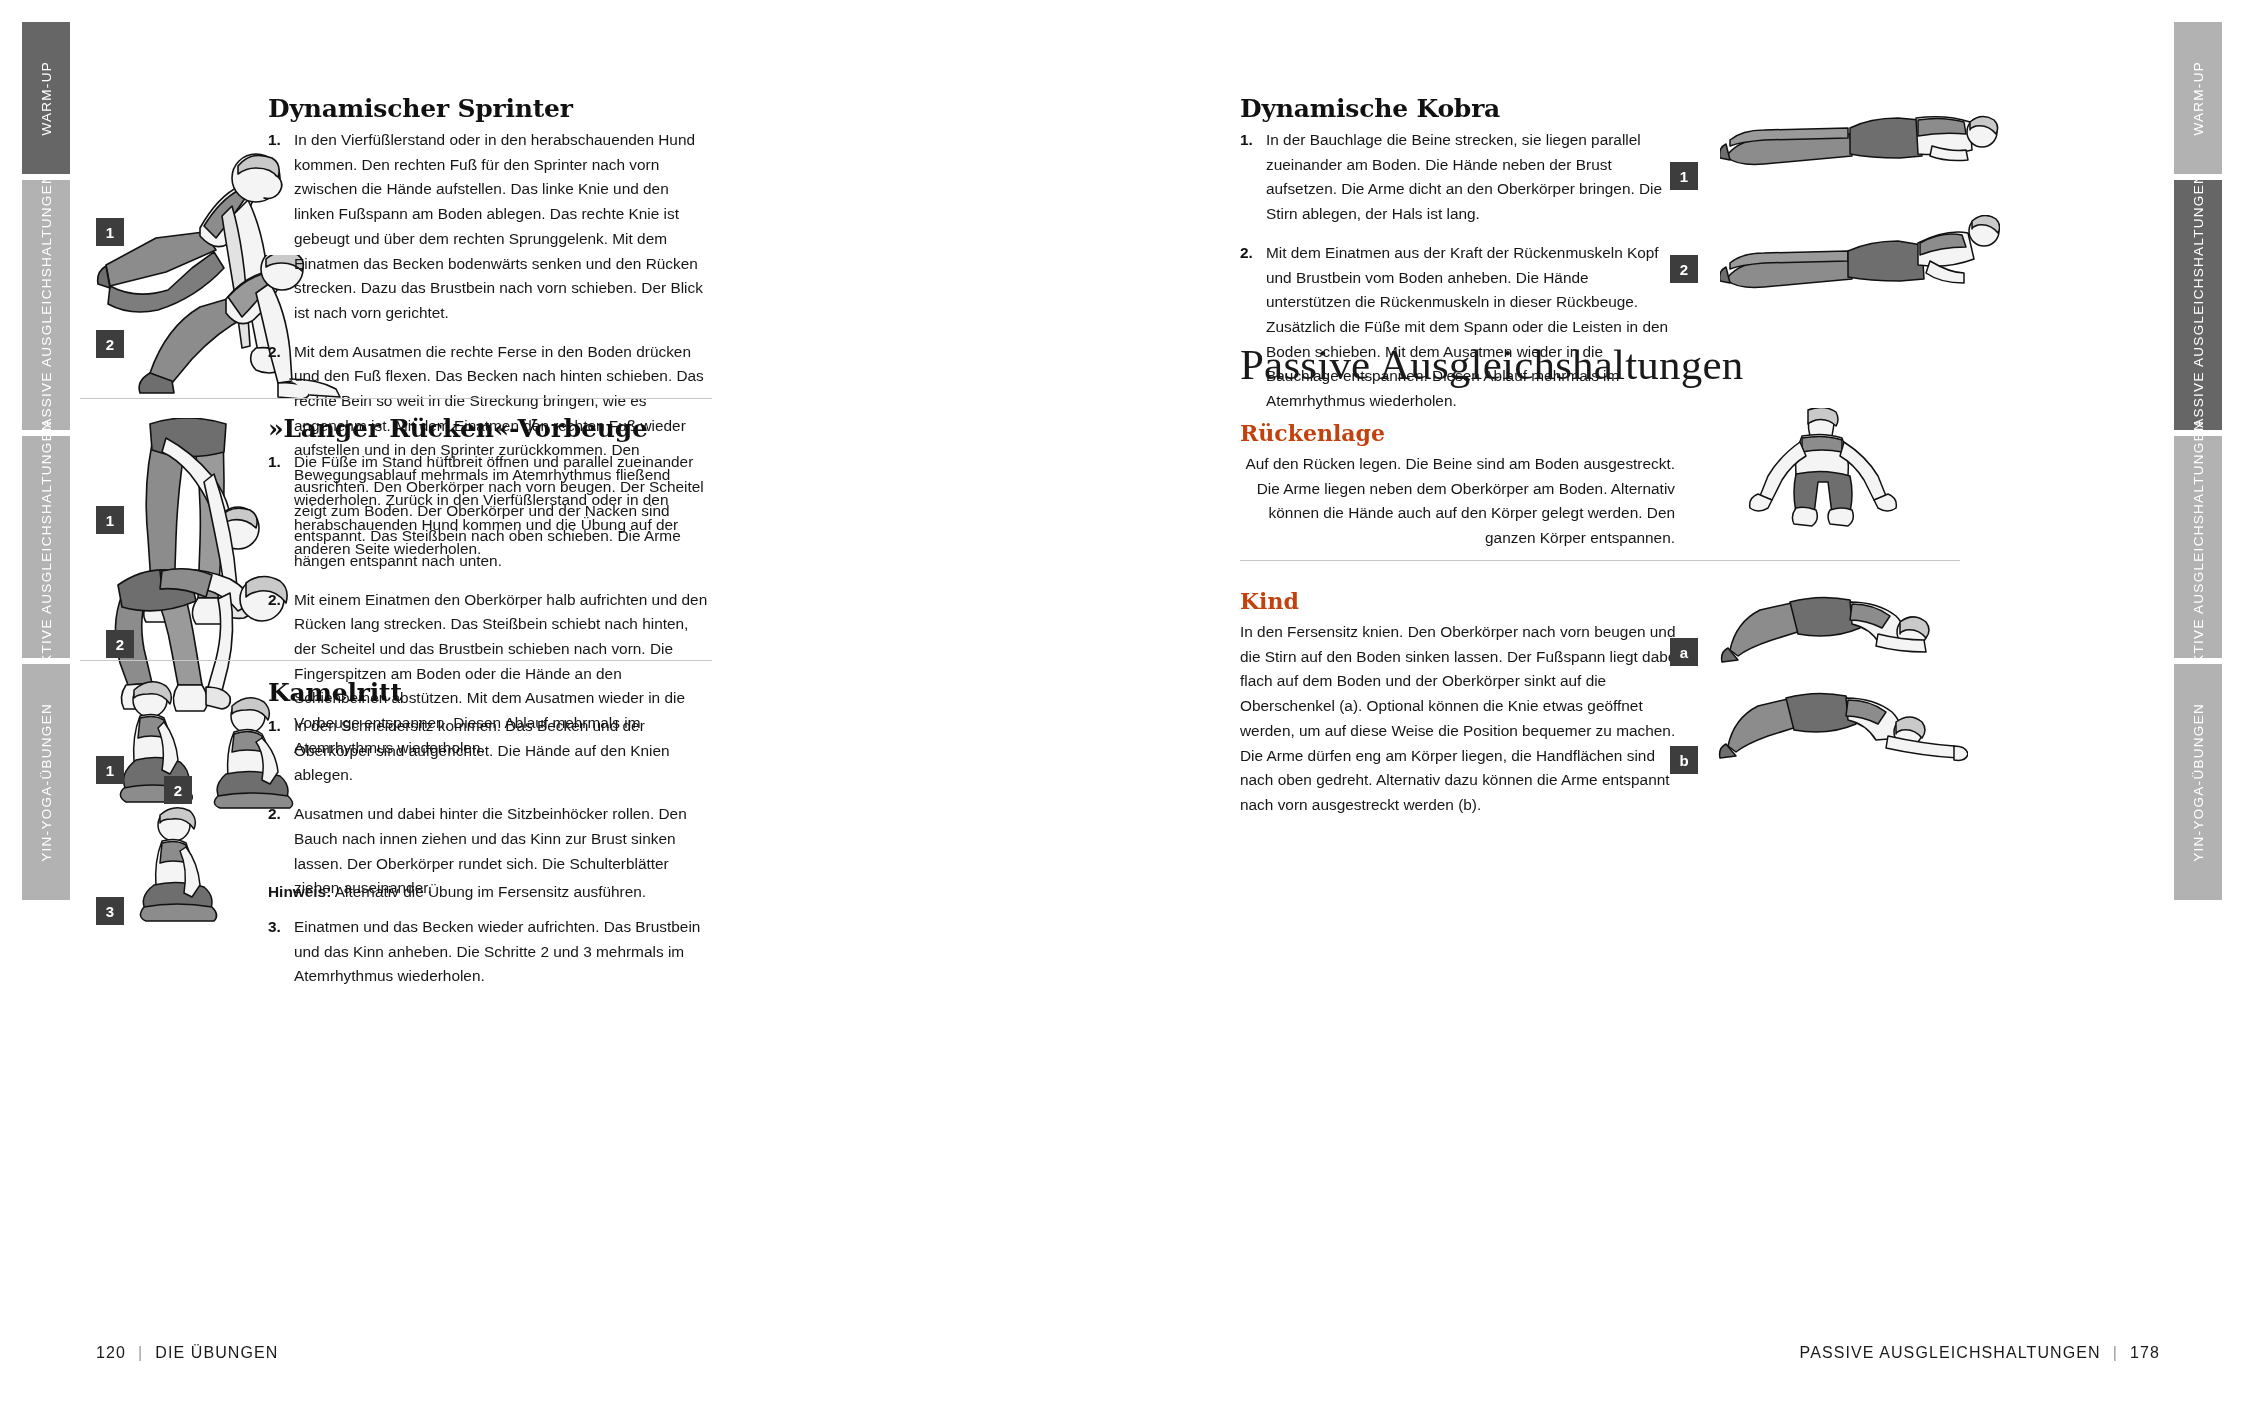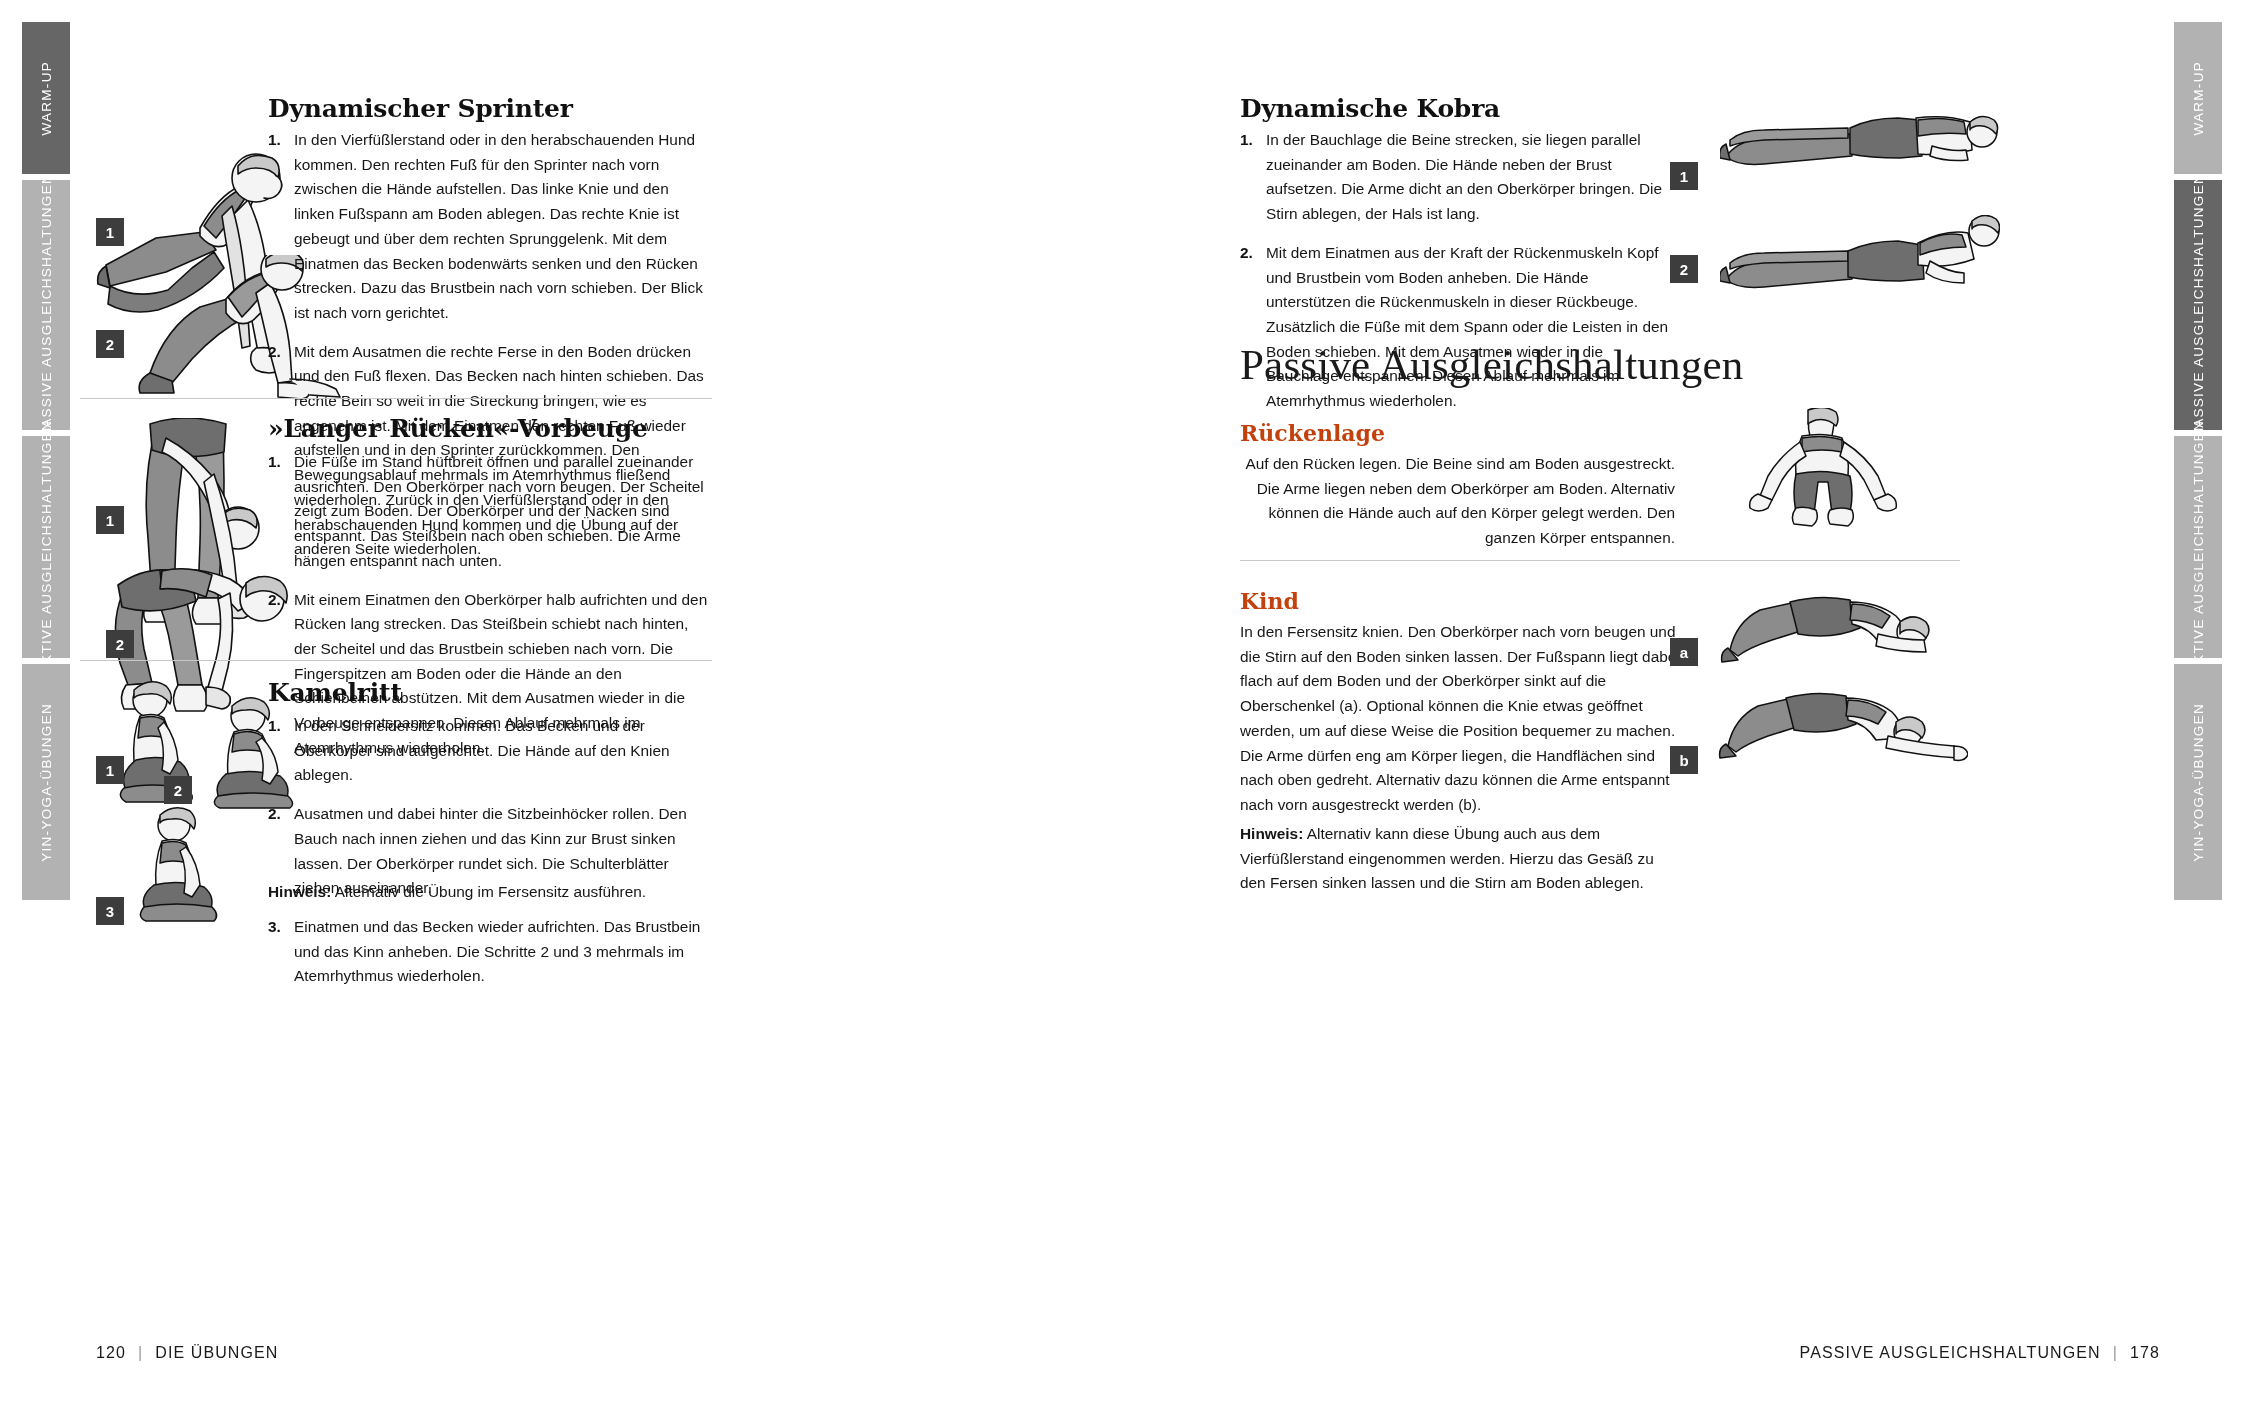--- a/index.html
+++ b/index.html
@@ -414,23 +414,20 @@
         </g>
       </svg>
     </div>
 
     <div class="hr" style="position:absolute;left:0px;top:560px;width:720px;"></div>
 
     <h4 class="sub-title" style="position:absolute;left:0px;top:588px;">Kind</h4>
 
     <p class="body-txt" style="position:absolute;left:0px;top:620px;width:440px;">In den Fersensitz knien. Den Oberkörper nach vorn beugen und die Stirn auf den Boden sinken lassen. Der Fußspann liegt dabei flach auf dem Boden und der Oberkörper sinkt auf die Oberschenkel (a). Optional können die Knie etwas geöffnet werden, um auf diese Weise die Position bequemer zu machen. Die Arme dürfen eng am Körper liegen, die Handflächen sind nach oben gedreht. Alternativ dazu können die Arme entspannt nach vorn ausgestreckt werden (b).</p>
 
-    <p class="body-txt hint" style="position:absolute;left:0px;top:822px;width:440px;">
-      <b>Hinweis:</b><span> Alternativ kann diese Übung auch aus dem Vierfüßlerstand eingenommen werden. Hierzu das Gesäß zu den Fersen sinken lassen und die Stirn am Boden ablegen.</span>
-    </p>
 
     <div class="illu" style="position:absolute;left:480px;top:590px;width:230px;height:80px;">
       <svg width="230" height="80" viewBox="0 0 230 80">
         <g stroke="#111" stroke-width="1.5" fill="none" stroke-linejoin="round" stroke-linecap="round">
           <path d="M10 60 Q16 32 40 20 L76 12 L84 40 L52 50 Q28 58 18 66 Z" fill="#8c8c8c"></path>
           <path d="M70 12 Q100 4 130 10 L140 38 Q112 50 78 44 Z" fill="#6e6e6e"></path>
           <path d="M130 12 Q158 12 176 26 Q188 38 184 52 L160 54 Q150 38 132 34 Z" fill="#f4f4f4"></path>
           <path d="M132 14 Q154 14 170 26 L162 38 Q146 30 130 30 Z" fill="#8c8c8c"></path>
           <circle cx="192" cy="42" r="15" fill="#f4f4f4"></circle>
           <path d="M180 32 Q194 22 206 32 Q212 40 206 48 Q198 38 186 40 Q180 42 180 44 Z" fill="#c9c9c9"></path>

